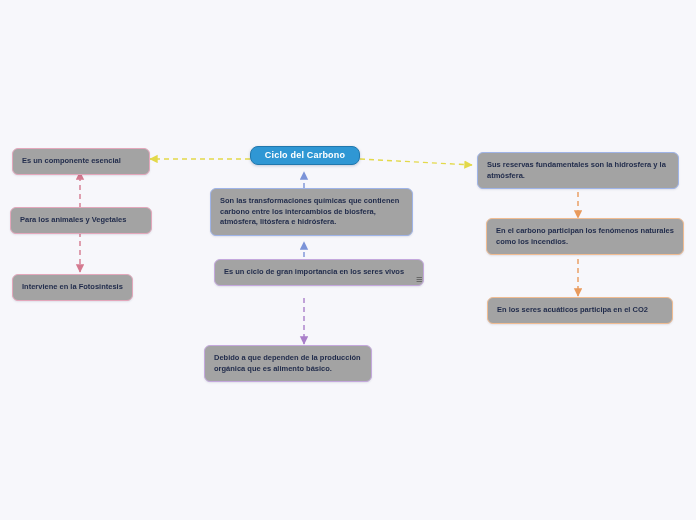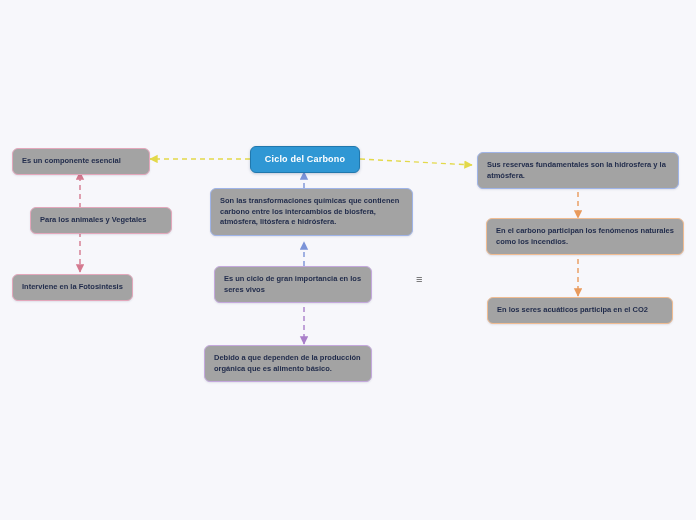--- a/index.html
+++ b/index.html
@@ -108,41 +108,41 @@
     <line x1="304" y1="188" x2="304" y2="172" stroke="#7b93d8" stroke-width="1.4" stroke-dasharray="5,4" marker-end="url(#ar-blue)"></line>
 
     <line x1="304" y1="266" x2="304" y2="242" stroke="#7b93d8" stroke-width="1.4" stroke-dasharray="5,4" marker-end="url(#ar-blue)"></line>
 
     <line x1="304" y1="298" x2="304" y2="344" stroke="#a97ec9" stroke-width="1.4" stroke-dasharray="5,4" marker-end="url(#ar-purple)"></line>
 
     <line x1="578" y1="183" x2="578" y2="218" stroke="#e99a5c" stroke-width="1.4" stroke-dasharray="5,4" marker-end="url(#ar-orange)"></line>
     <line x1="578" y1="250" x2="578" y2="296" stroke="#e99a5c" stroke-width="1.4" stroke-dasharray="5,4" marker-end="url(#ar-orange)"></line>
   </svg>
 
-  <div class="node central" style="left:250px; top:146px; width:110px; height:27px;">
+  <div class="node central" style="left:250px; top:146px; width:110px; height:19px;border-radius:8px;">
     <span>Ciclo del Carbono</span>
   </div>
 
   <div class="node pink" style="left:12px; top:148px; width:138px;">
     <span>Es un componente esencial</span>
   </div>
 
-  <div class="node pink" style="left:10px; top:207px; width:142px;margin-left:20px;">
+  <div class="node pink" style="left:10px; top:207px; width:142px;">
     <span>Para los animales y Vegetales</span>
   </div>
 
   <div class="node pink" style="left:12px; top:274px; width:121px;">
     <span>Interviene en la Fotosintesis</span>
   </div>
 
   <div class="node blue" style="left:210px; top:188px; width:203px;">
     <span>Son las transformaciones químicas que contienen carbono entre los intercambios de biosfera, atmósfera, litósfera e hidrósfera.</span>
   </div>
 
-  <div class="node purple" style="left:214px; top:266px; width:158px;">
+  <div class="node purple" style="left:214px; top:259px; width:210px;">
     <span>Es un ciclo de gran importancia en los seres vivos</span>
   </div>
 
   <div class="handle" style="left:416px; top:274px;">≡</div>
 
   <div class="node purple" style="left:204px; top:345px; width:168px;">
     <span>Debido a que dependen de la producción orgánica que es alimento básico.</span>
   </div>
 
   <div class="node blue" style="left:477px; top:152px; width:202px;">

